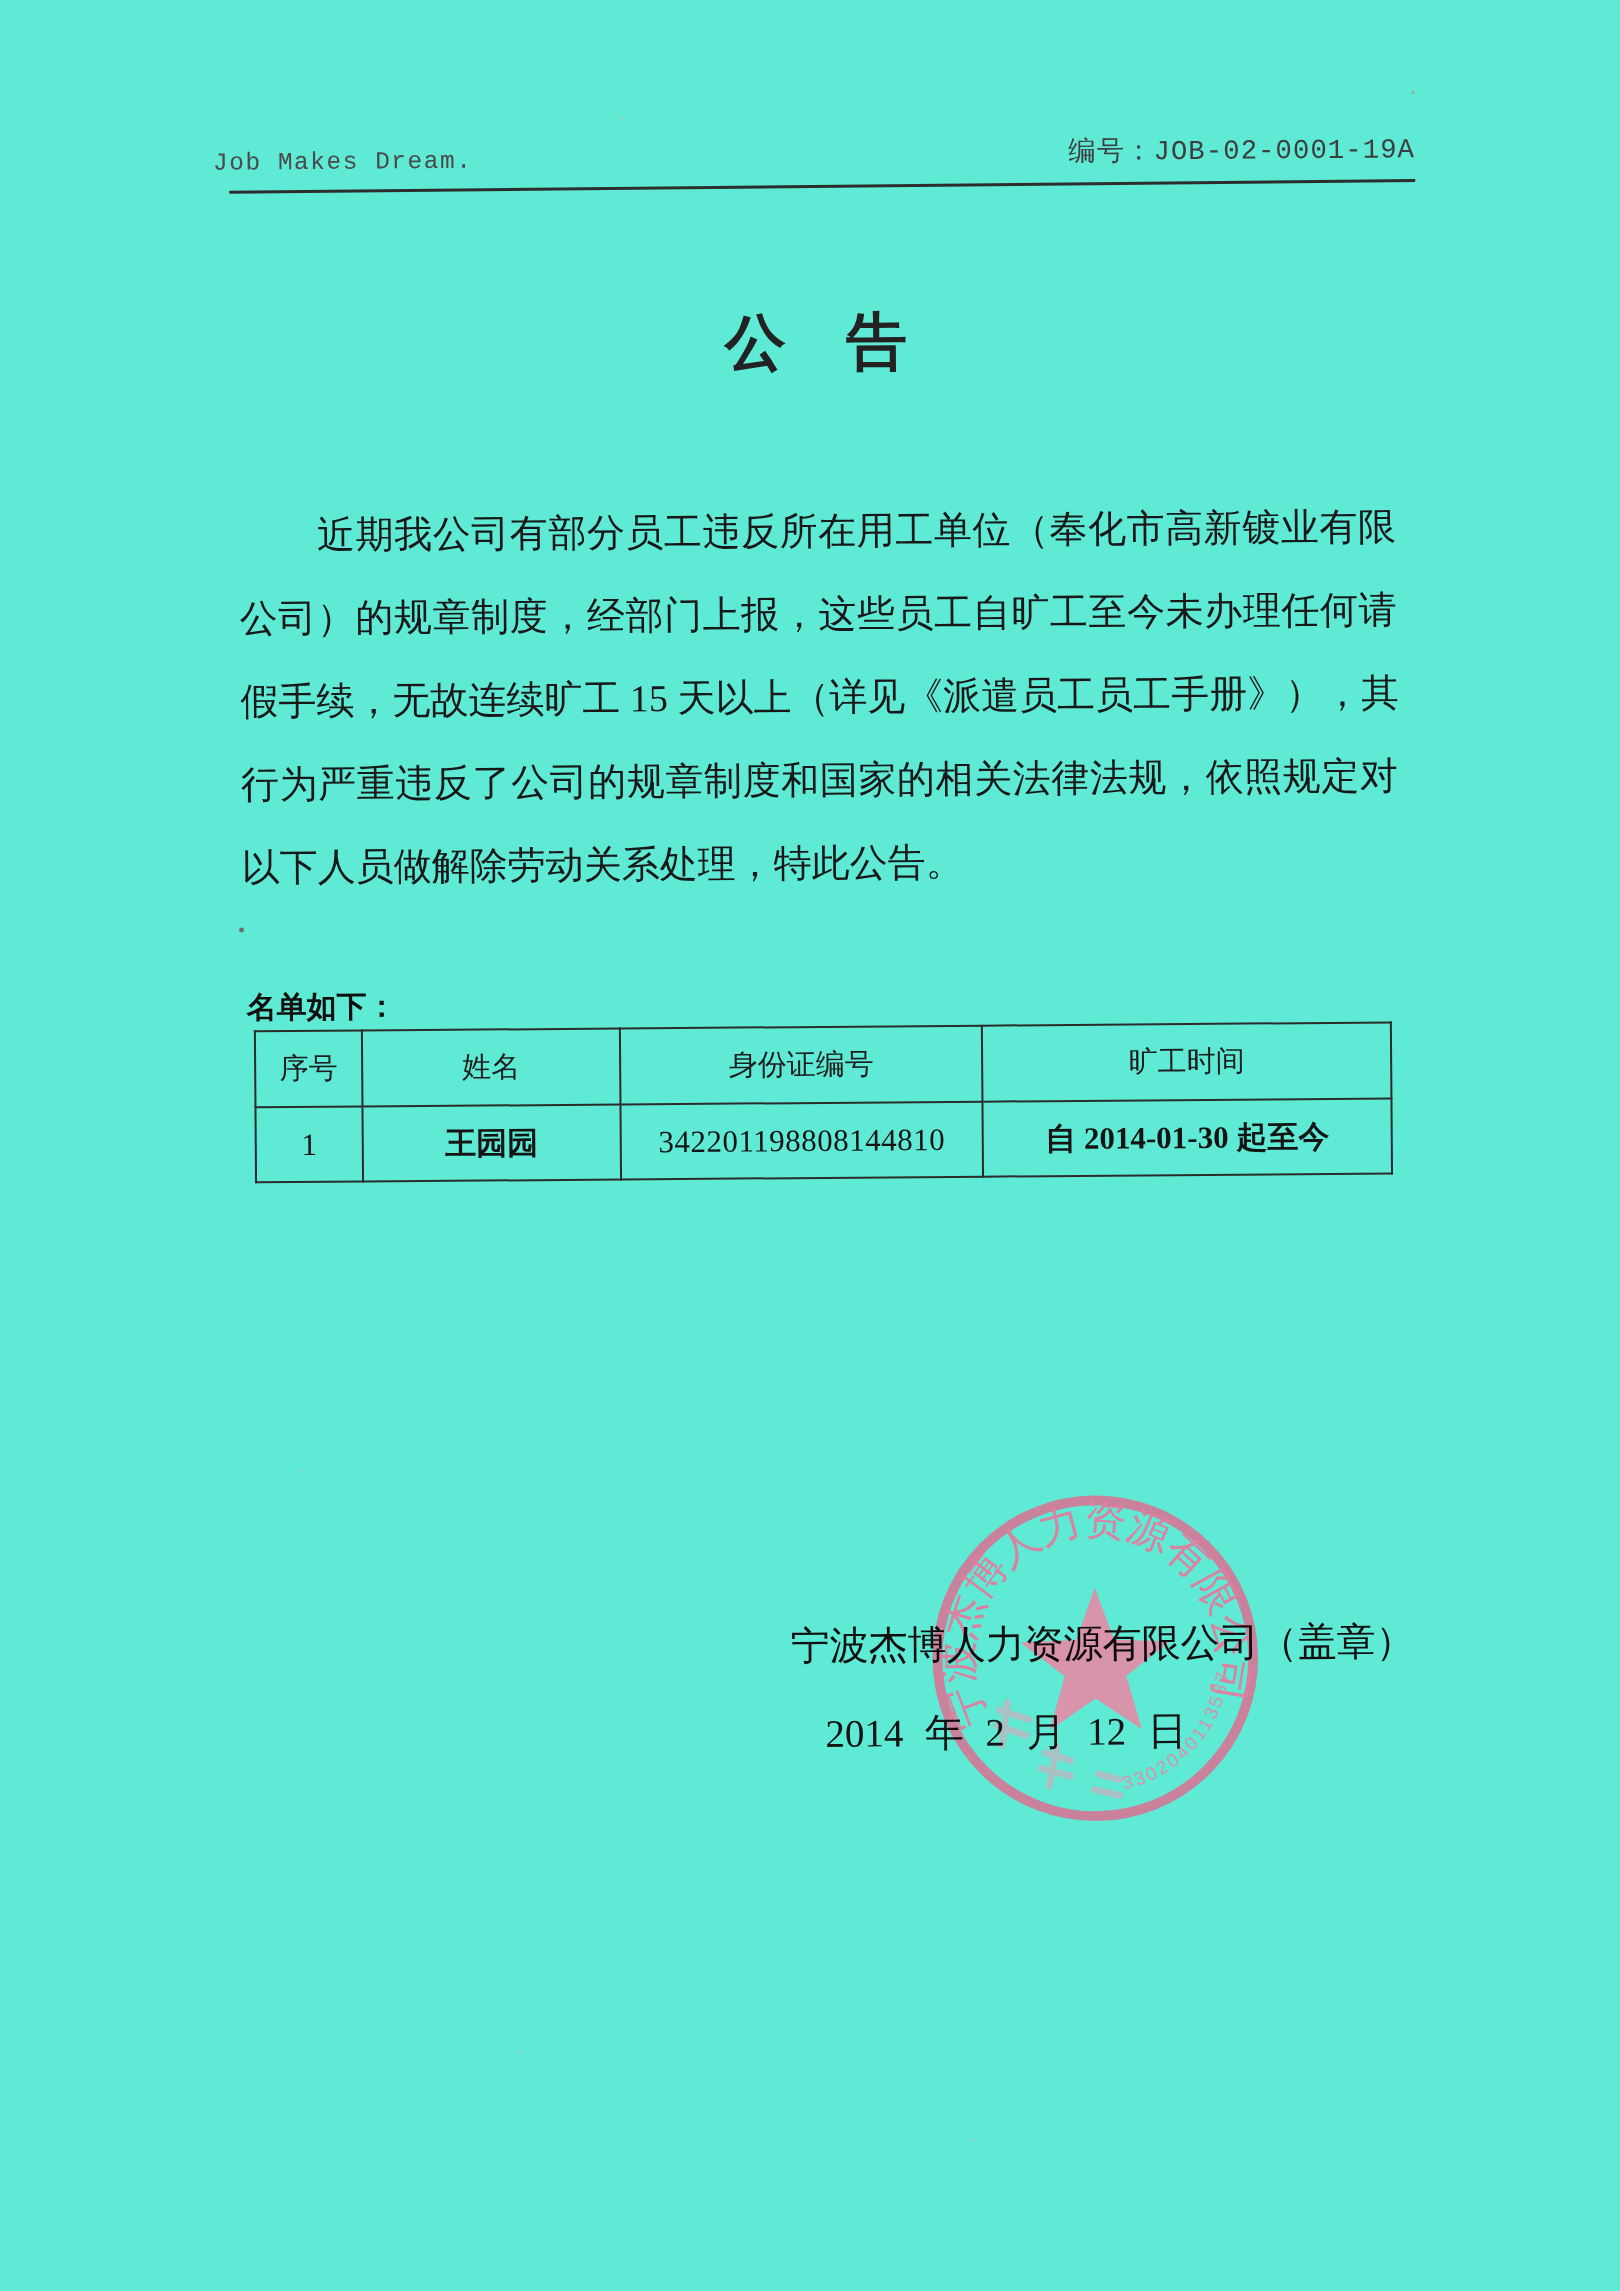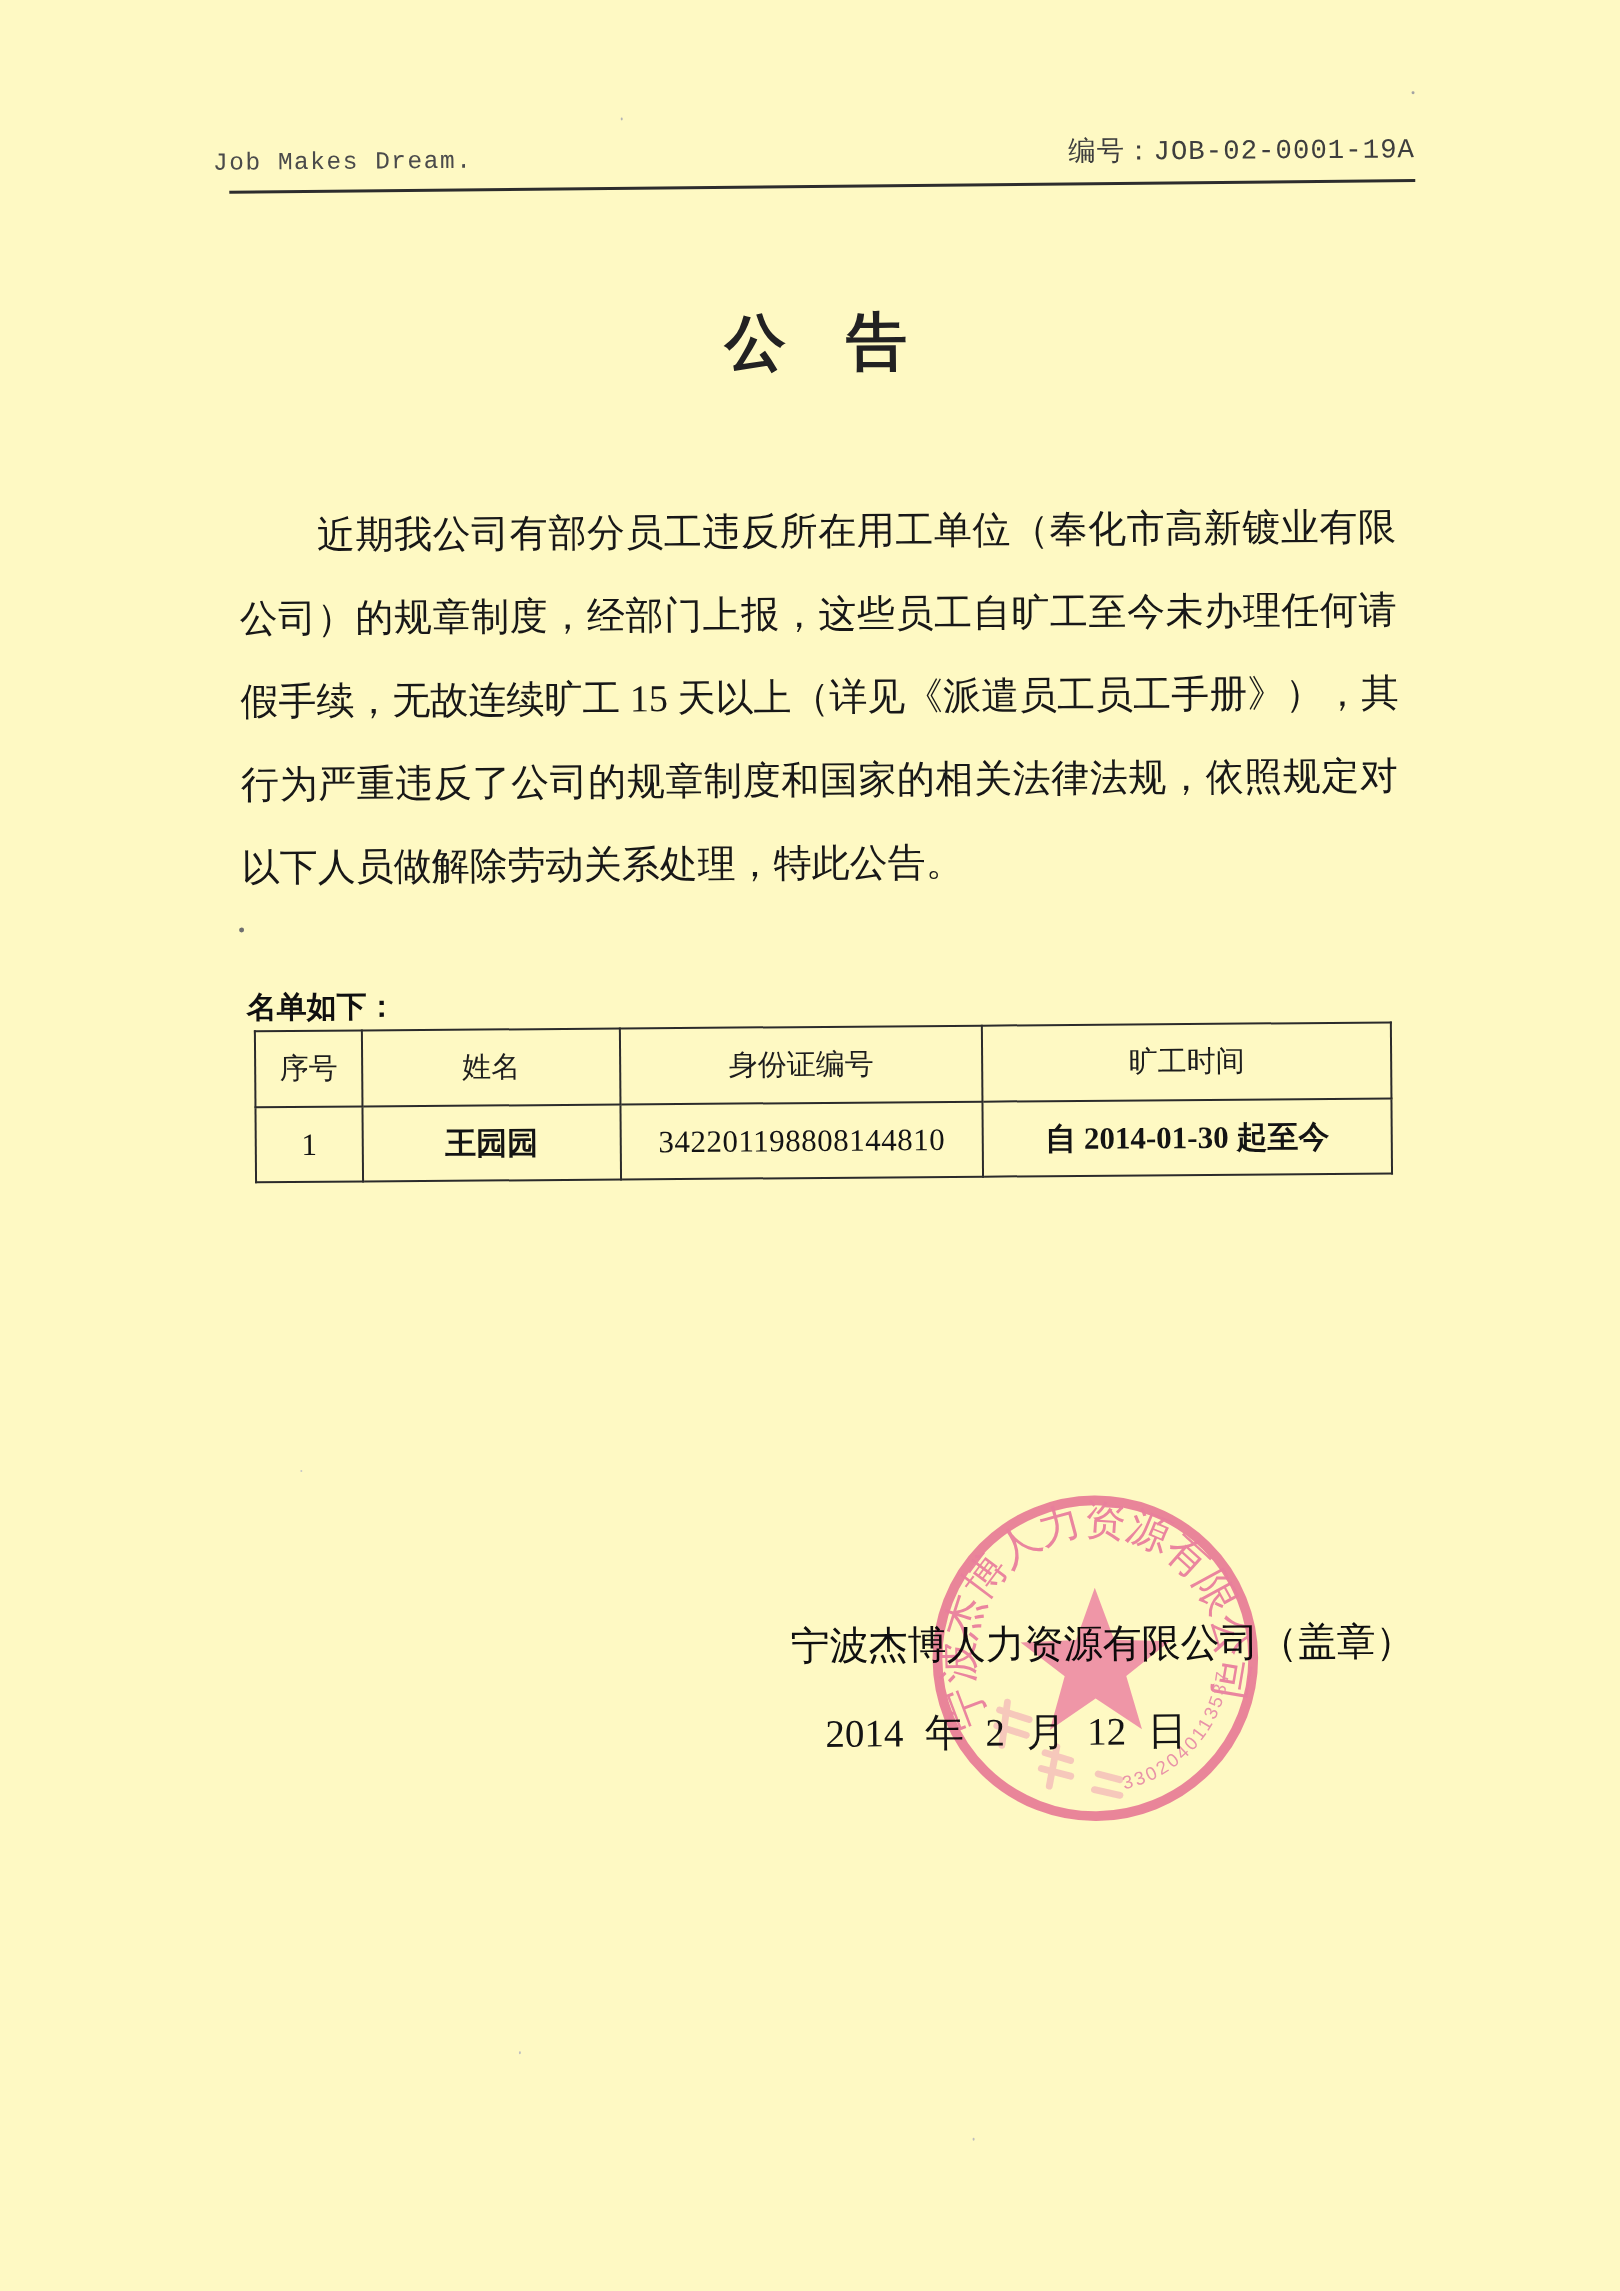--- a/index.html
+++ b/index.html
@@ -1,19 +1,19 @@
 <!DOCTYPE html>
 <html><head>
 <meta charset="utf-8">
 <style>
   html,body{margin:0;padding:0;background:#e9e9e9;}
   .page{
     position:relative;
     width:1620px;height:2292px;
-    background:#fef9c3;
+    background:#5eead4;
     overflow:hidden;
     font-family:"Liberation Serif","DejaVu Serif",serif;
     color:#1c1c1c;
   }
   .content{position:absolute;inset:0;transform:rotate(-0.45deg);transform-origin:50% 40%;}
 
   
   .slogan{
     position:absolute;left:219px;top:145px;
     font-family:"Liberation Mono","DejaVu Sans Mono",monospace;

